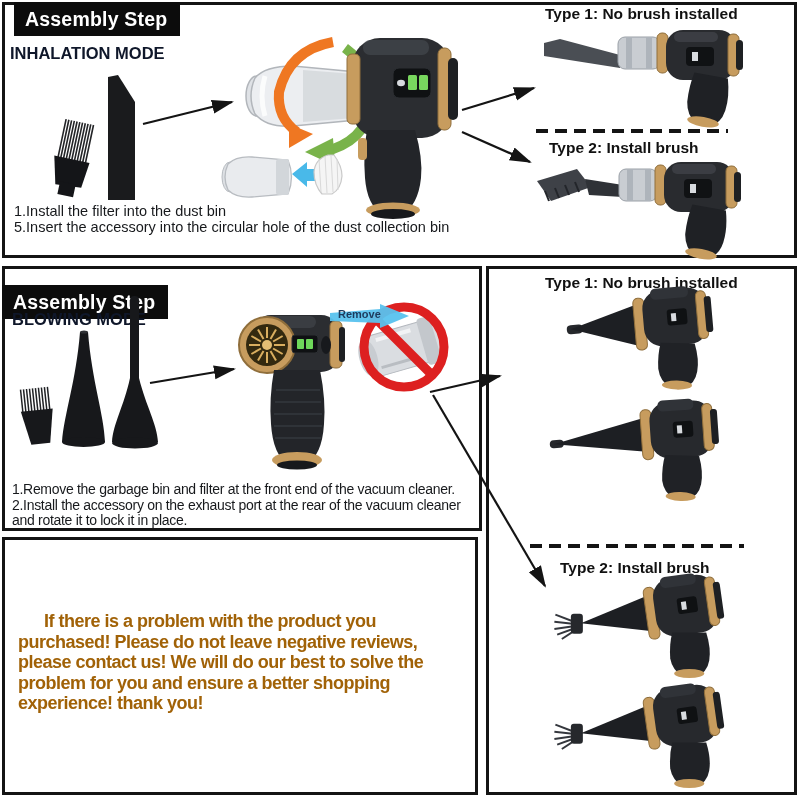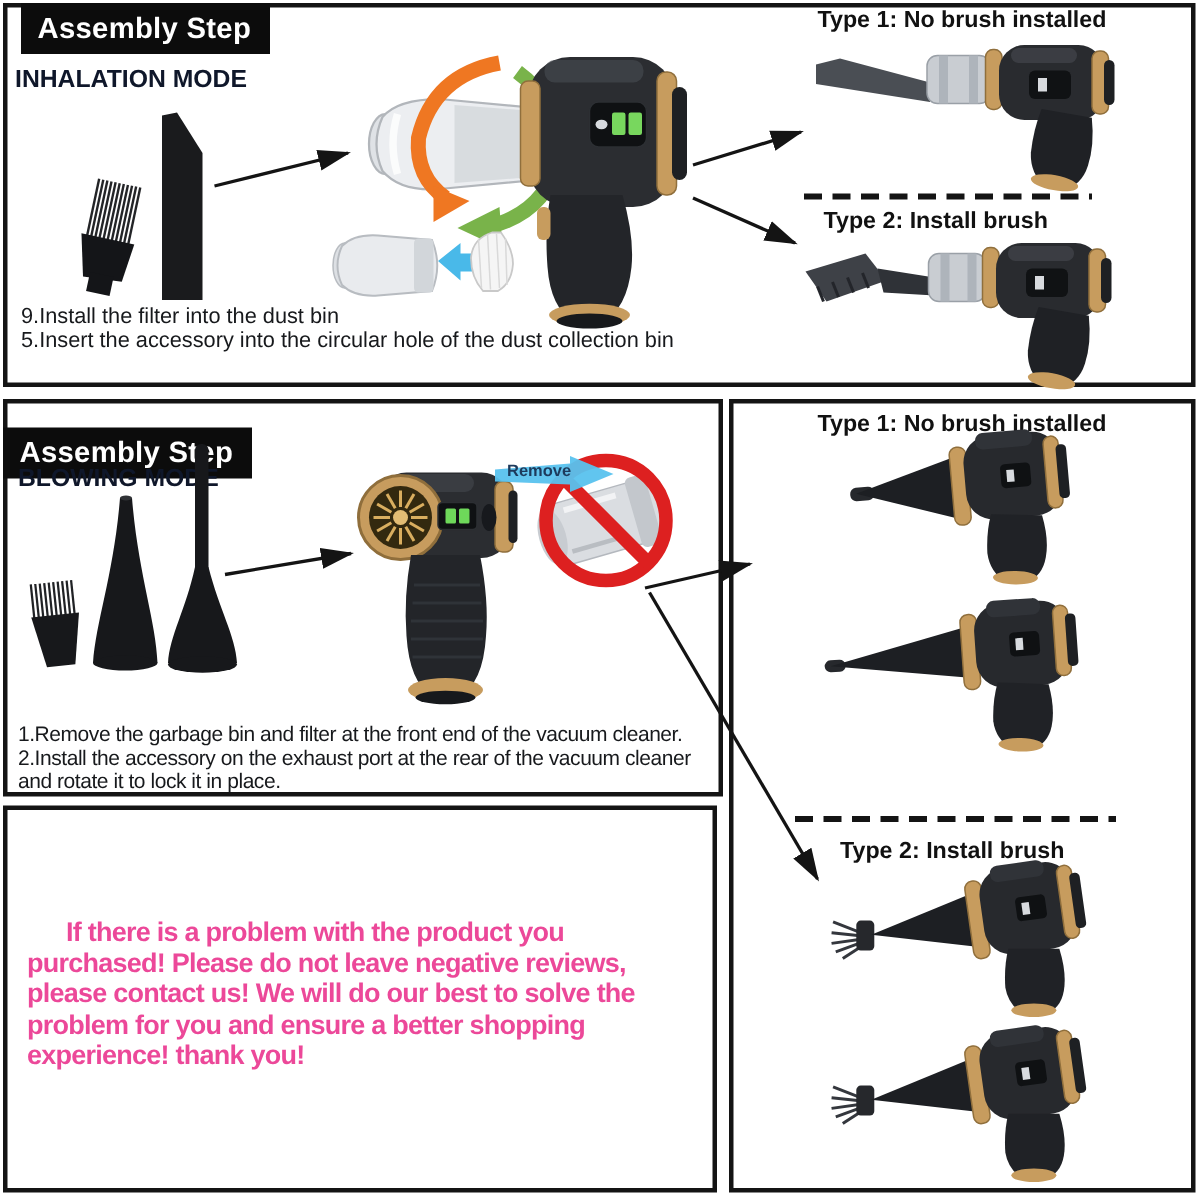--- a/index.html
+++ b/index.html
@@ -9,21 +9,21 @@
   .title-box{position:absolute;background:#0c0c0c;color:#fff;font-weight:bold;font-size:19.5px;
              width:166px;height:34px;line-height:34px;padding-left:11px;box-sizing:border-box;letter-spacing:.2px;}
   .mode-label{position:absolute;font-weight:bold;font-size:16.5px;color:#0f172a;}
   .type-label{position:absolute;font-weight:bold;font-size:15.5px;color:#111;white-space:nowrap;}
   .instr{position:absolute;margin:0;padding:0;list-style:none;font-size:14.5px;line-height:15.5px;color:#17191c;}
   .instr-1 li{white-space:nowrap;}
   .instr-2{width:472px;font-size:14px;letter-spacing:-0.3px;}
   .attention{position:absolute;width:232px;font-weight:bold;font-size:14.5px;line-height:17px;color:#141414;}
   .attention .red{color:#e2252b;}
   .notice-wrap{position:absolute;left:2px;top:537px;width:476px;height:258px;box-sizing:border-box;}
-  .notice-text{margin:0;padding:74px 8px 0 16px;color:#ec4899;font-weight:bold;font-size:18px;
+  .notice-text{margin:0;padding:74px 8px 0 16px;color:#a16207;font-weight:bold;font-size:18px;
                line-height:20.5px;letter-spacing:-0.5px;text-indent:26px;}
   .remove-label{position:absolute;left:338px;top:308px;font-weight:bold;font-size:11px;color:#1d3a5c;z-index:6;}
   svg.ill{position:absolute;overflow:visible;}
   .overlay{position:absolute;left:0;top:0;z-index:5;pointer-events:none;}
 </style>
 </head>
 <body>
 
 <div class="canvas">
 
@@ -90,21 +90,21 @@
     <path d="M96,22 Q97,9 110,5 L116,5 Q124,16 124,26 Q123,39 114,44 L104,44 Q96,35 96,22 Z" fill="#f5f5f5" stroke="#c9c9c9" stroke-width="1.2"></path>
     <g stroke="#d9d9d9" stroke-width="1">
       <line x1="101" y1="9" x2="103" y2="42"></line>
         <line x1="107" y1="6" x2="109" y2="43"></line>
       <line x1="113" y1="6" x2="115" y2="42"></line>
         <line x1="119" y1="9" x2="120" y2="40"></line>
     </g>
   </svg>
 
   <ul class="instr instr-1" style="left:14px;top:204px;">
-    <li>9.Install the filter into the dust bin</li>
+    <li>1.Install the filter into the dust bin</li>
     <li>5.Insert the accessory into the circular hole of the dust collection bin</li>
   </ul>
 
   <div class="type-label" style="left:545px;top:5px;">Type 1: No brush installed</div>
 
   <svg class="ill" style="left:538px;top:27px;" width="205" height="100" viewBox="0 0 205 100">
     <polygon points="6,16 22,12 82,28 82,41 6,29" fill="#4a4e54"></polygon>
     <rect x="80" y="10" width="42" height="32" rx="7" fill="#c9cdd2" stroke="#9aa0a7"></rect>
     <rect x="88" y="10" width="6" height="32" fill="#aeb4bb"></rect>
     <rect x="108" y="10" width="6" height="32" fill="#aeb4bb"></rect>

